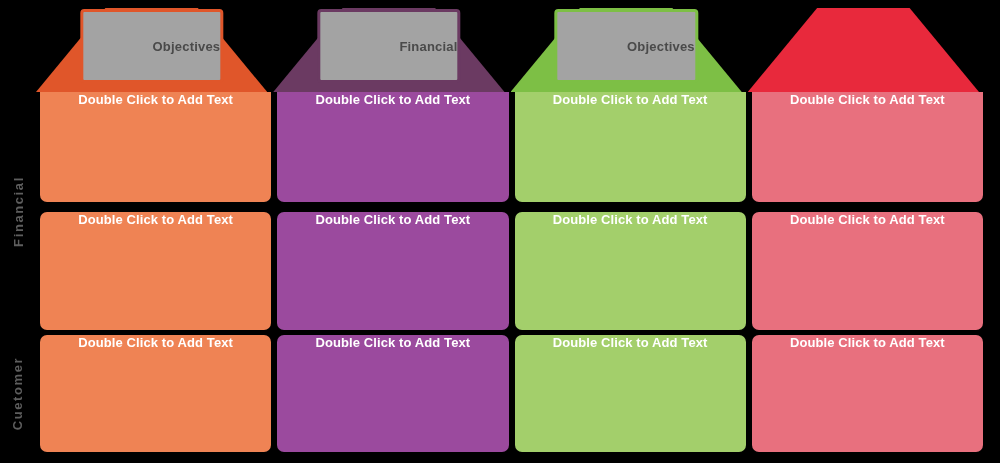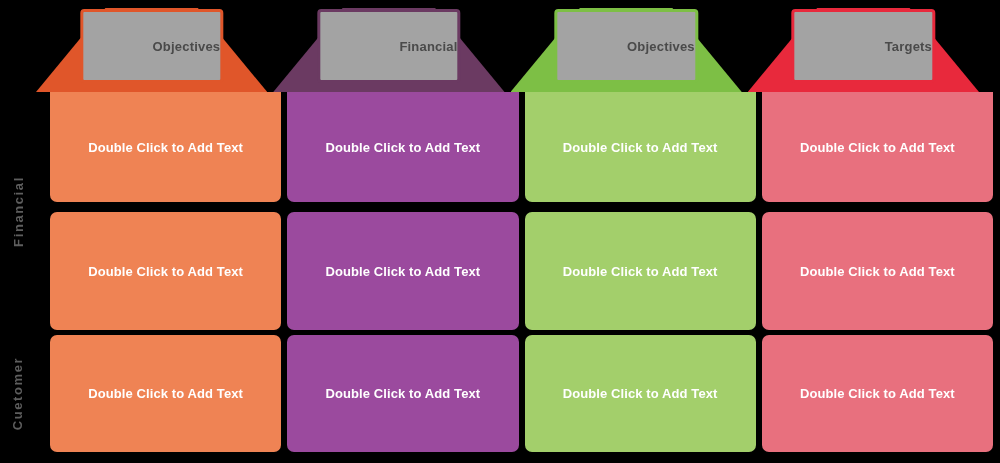--- a/index.html
+++ b/index.html
@@ -101,25 +101,24 @@
     font-size: 13px;
     font-weight: bold;
     font-family: "Liberation Sans", sans-serif;
     text-align: center;
     letter-spacing: 0.2px;
   }
 
   
   .cell {
     position: absolute;
-    left: 14px;
+    left: 4px;
     width: 100%;
     box-sizing: border-box;
     display: flex;
-    align-items: center;
     justify-content: center;
     border-radius: 0 0 7px 7px;
   }
   .cell.r0 { top: 92px;  height: 110px; border-radius: 0 0 7px 7px; }
   .cell.r1 { top: 212px; height: 118px; border-radius: 7px; }
   .cell.r2 { top: 335px; height: 117px; border-radius: 7px; }
 
   .cell-text {
     color: #ffffff;
     font-size: 13px;
@@ -195,23 +194,20 @@
         <span class="cell-text">Double Click to Add Text</span>
       </div>
       <div class="cell r2" style="background: rgb(163, 207, 107);">
         <span class="cell-text">Double Click to Add Text</span>
       </div>
     </div>
 
     <div class="column">
       <div class="col-header">
         <div class="trapezoid" style="background: rgb(232, 41, 60);"></div>
-        <div class="header-tab" style="border-color: rgb(232, 41, 60);">
-          <span class="header-tab-label" style="color: rgb(74, 74, 74);">Targets</span>
-        </div>
       </div>
       <div class="cell r0" style="background: rgb(232, 112, 126);">
         <span class="cell-text">Double Click to Add Text</span>
       </div>
       <div class="cell r1" style="background: rgb(232, 112, 126);">
         <span class="cell-text">Double Click to Add Text</span>
       </div>
       <div class="cell r2" style="background: rgb(232, 112, 126);">
         <span class="cell-text">Double Click to Add Text</span>
       </div>

